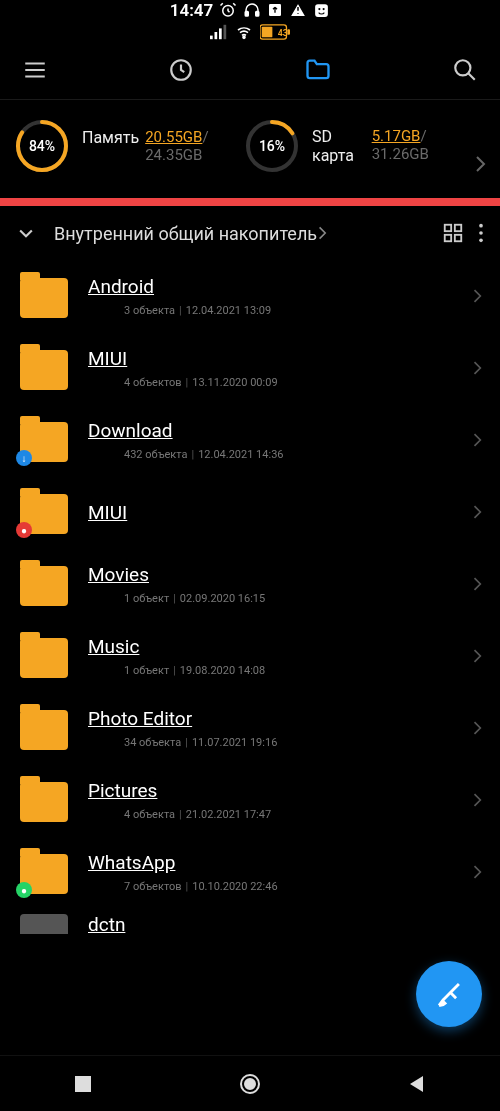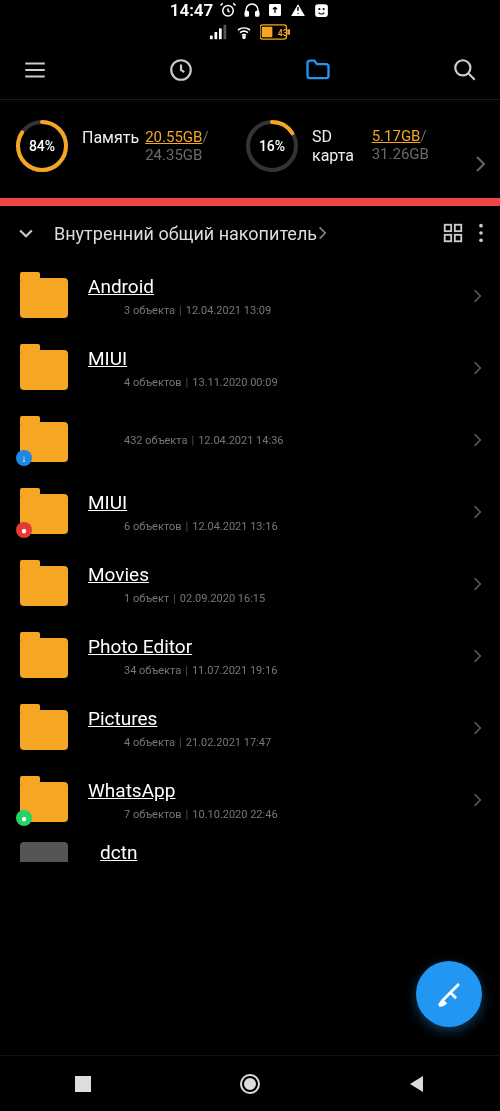--- a/index.html
+++ b/index.html
@@ -31,21 +31,21 @@
   .folder-shape { width:48px; height:40px; background:#f5a623; border-radius:4px; position:absolute; bottom:0; }
   .folder-shape::before { content:""; position:absolute; top:-6px; left:0; width:20px; height:8px; background:#f5a623; border-radius:2px 2px 0 0; }
   .badge { position:absolute; bottom:-4px; left:-4px; width:16px; height:16px; border-radius:50%; display:flex; align-items:center; justify-content:center; font-size:10px; }
   .row-main { flex:1; display:flex; flex-direction:column; gap:6px; }
   .row-title { font-size:19px; color:#fff; font-weight:400;text-decoration:underline; }
   .row-sub { font-size:11px; color:#777;margin-left:36px; }
   .row-chev { color:#555; }
   .fab { position:absolute; right:18px; bottom:84px; width:66px; height:66px; border-radius:50%; background:#2196f3; display:flex; align-items:center; justify-content:center; box-shadow:0 4px 12px rgba(33,150,243,.4); }
   .navbar { position:absolute; bottom:0; left:0; right:0; height:56px; background:#000; display:flex; align-items:center; justify-content:space-around; border-top:1px solid #111;}
   .nav-btn { color:#ddd; }
-  .cut-row { display:flex; align-items:center; padding:6px 18px 0 20px; gap:32px; height:26px; overflow:hidden;}
+  .cut-row { display:flex; align-items:center; padding:6px 18px 0 20px; gap:20px; height:26px; overflow:hidden;}
   .doc-ic { width:48px; height:20px; background:#555; border-radius:4px 4px 0 0; flex-shrink:0;}
   .sep { color:#555; padding:0 4px; }
 </style>
 </head>
 <body>
 
 <div class="status-bar">
   <div class="status-left">
     <span>14:47</span>
     <span class="ico">
@@ -229,50 +229,64 @@
           <path d="M3 3l7 7-7 7"></path>
         </svg>
       </span>
     </div>
     <div class="row">
       <div class="folder-ic">
         <div class="folder-shape"></div>
         <div class="badge" style="background: rgb(30, 136, 229); color: rgb(255, 255, 255);">↓</div>
       </div>
       <div class="row-main">
+        <div class="row-title">Download</div>
         <div class="row-sub"><span>432 объекта</span><span class="sep">|</span><span>12.04.2021 14:36</span></div>
       </div>
       <span class="row-chev ico">
         <svg width="10" height="18" viewBox="0 0 12 20" fill="none" stroke="#555" stroke-width="2">
           <path d="M3 3l7 7-7 7"></path>
         </svg>
       </span>
     </div>
     <div class="row">
       <div class="folder-ic">
         <div class="folder-shape"></div>
         <div class="badge" style="background: rgb(229, 57, 53); color: rgb(255, 255, 255);">●</div>
       </div>
       <div class="row-main">
         <div class="row-title">MIUI</div>
-        <div class="row-sub"><span>6 объектов</span><span class="sep">|</span><span>12.04.2021 13:16</span></div>
       </div>
       <span class="row-chev ico">
         <svg width="10" height="18" viewBox="0 0 12 20" fill="none" stroke="#555" stroke-width="2">
           <path d="M3 3l7 7-7 7"></path>
         </svg>
       </span>
     </div>
     <div class="row">
       <div class="folder-ic">
         <div class="folder-shape"></div>
       </div>
       <div class="row-main">
         <div class="row-title">Movies</div>
         <div class="row-sub"><span>1 объект</span><span class="sep">|</span><span>02.09.2020 16:15</span></div>
+      </div>
+      <span class="row-chev ico">
+        <svg width="10" height="18" viewBox="0 0 12 20" fill="none" stroke="#555" stroke-width="2">
+          <path d="M3 3l7 7-7 7"></path>
+        </svg>
+      </span>
+    </div>
+    <div class="row">
+      <div class="folder-ic">
+        <div class="folder-shape"></div>
+      </div>
+      <div class="row-main">
+        <div class="row-title">Music</div>
+        <div class="row-sub"><span>1 объект</span><span class="sep">|</span><span>19.08.2020 14:08</span></div>
       </div>
       <span class="row-chev ico">
         <svg width="10" height="18" viewBox="0 0 12 20" fill="none" stroke="#555" stroke-width="2">
           <path d="M3 3l7 7-7 7"></path>
         </svg>
       </span>
     </div>
     <div class="row">
       <div class="folder-ic">
         <div class="folder-shape"></div>

